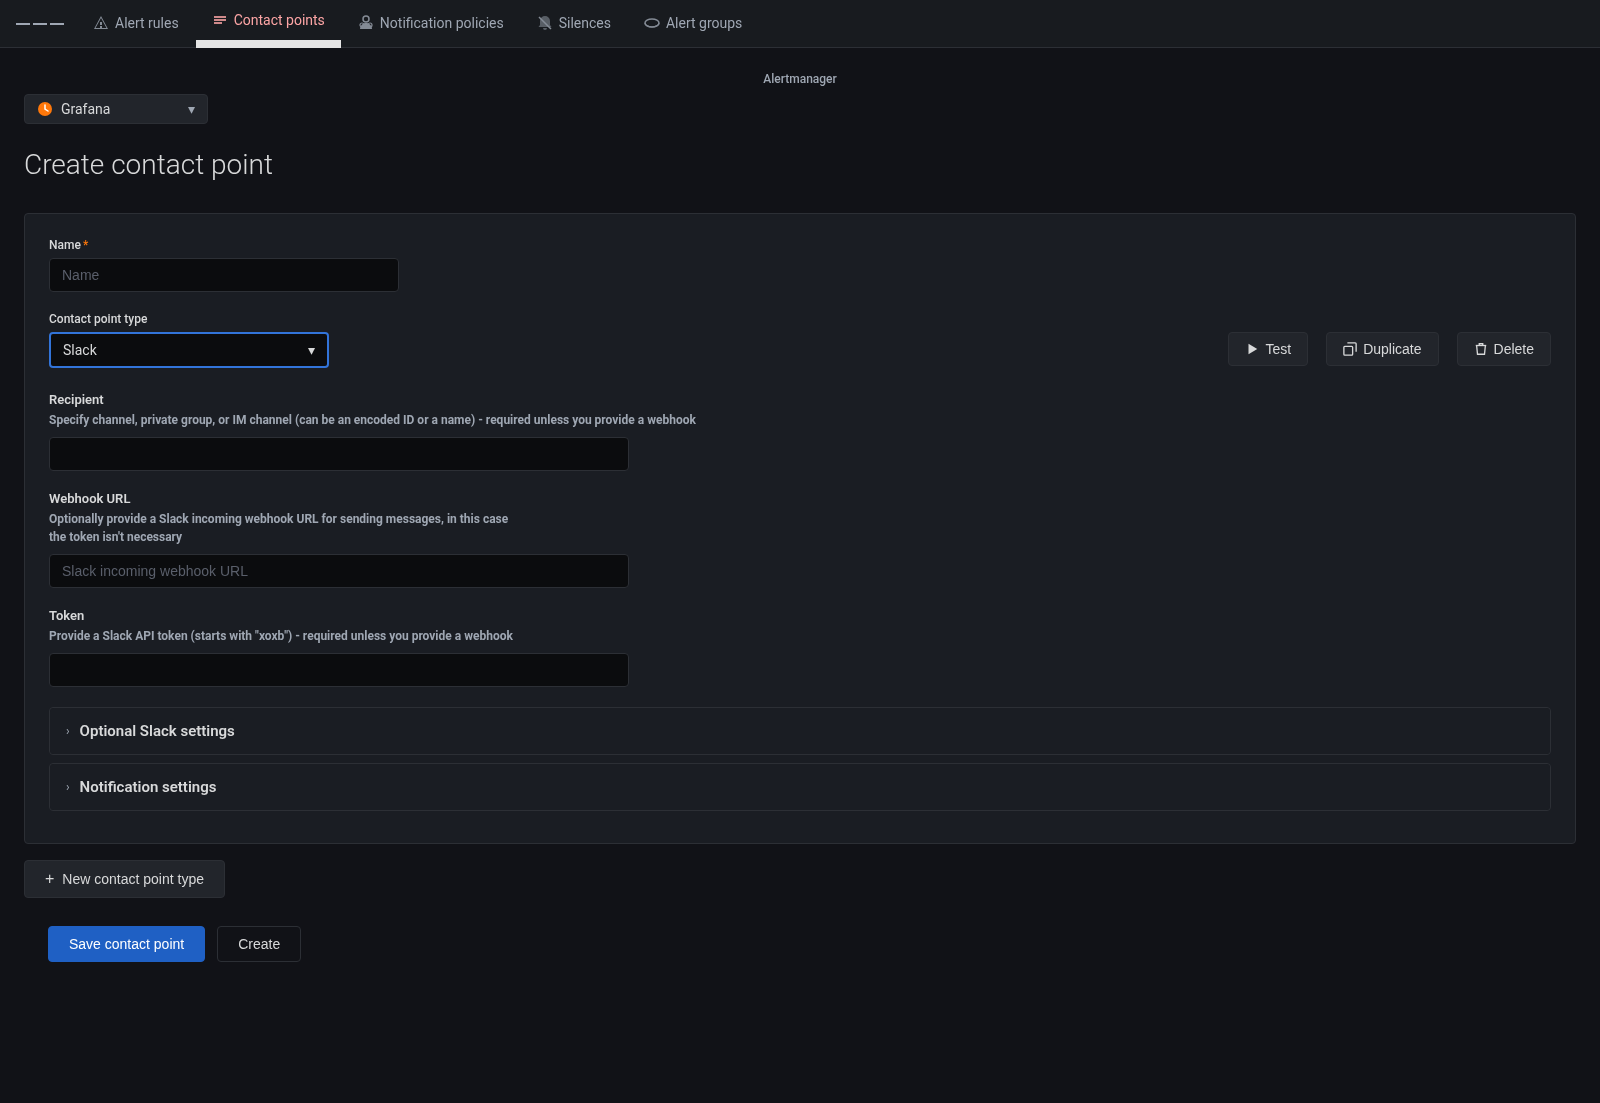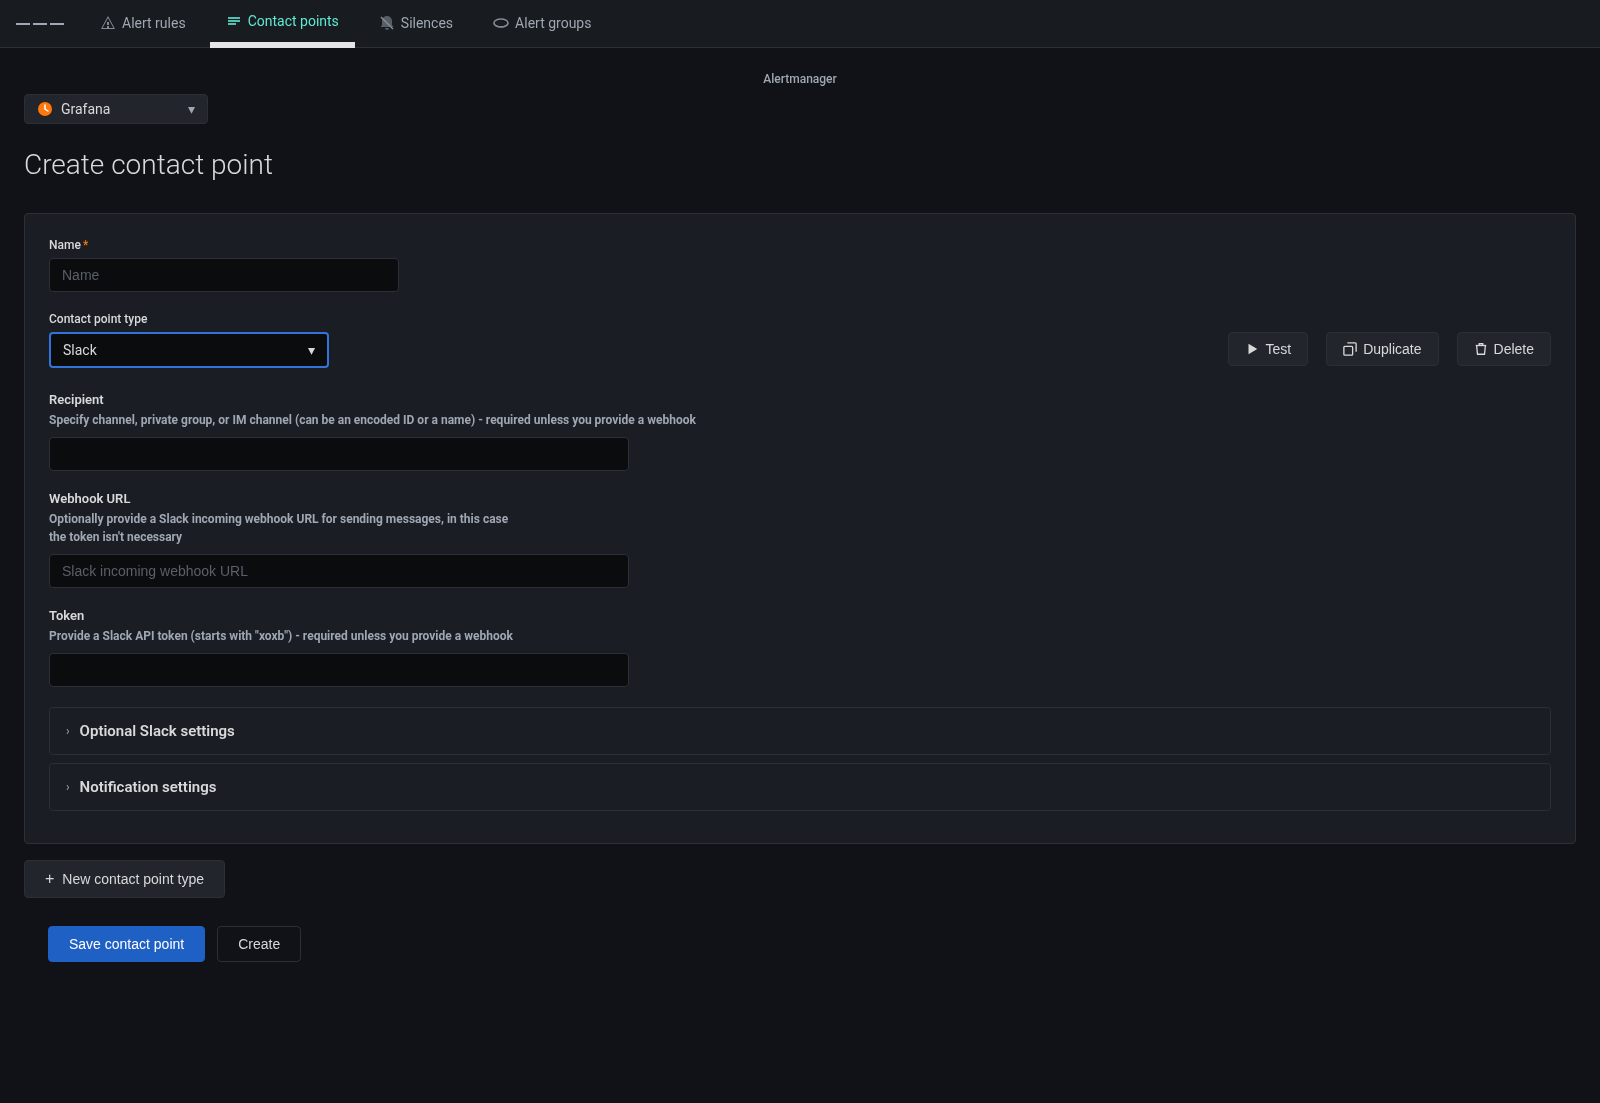--- a/index.html
+++ b/index.html
@@ -12,21 +12,21 @@
     }
 
     
     .top-nav {
       display: flex;
       align-items: center;
       background: #181b1f;
       border-bottom: 1px solid #2c2f35;
       padding: 0 16px;
       height: 48px;
-      gap: 8px;
+      gap: 1px;
     }
     .nav-menu-icon {
       color: #9fa7b3;
       margin-right: 12px;
       cursor: pointer;
       display: flex;
       align-items: center;
       gap: 3px;
     }
     .nav-menu-icon span {
@@ -42,22 +42,22 @@
       gap: 6px;
       padding: 0 16px;
       height: 48px;
       cursor: pointer;
       color: #9fa7b3;
       font-size: 14px;
       border-bottom: 2px solid transparent;
       white-space: nowrap;
     }
     .nav-tab.active {
-      color: #5eead4;
-      border-bottom: 6px solid #e5e5e5;
+      color: #fca5a5;
+      border-bottom: 8px solid #e5e5e5;
     }
     .nav-tab-icon {
       width: 16px;
       height: 16px;
       opacity: 0.8;
     }
 
     
     .main-content {
       padding: 24px 24px 24px 24px;
@@ -314,20 +314,29 @@
     <span>Alert rules</span>
   </div>
 
   <div class="nav-tab active">
     <svg class="nav-tab-icon" viewBox="0 0 16 16" fill="currentColor">
       <path d="M2 4h12v2H2zm0 3h12v2H2zm0 3h8v2H2z"></path>
     </svg>
     <span>Contact points</span>
   </div>
 
+  <div class="nav-tab">
+    <svg class="nav-tab-icon" viewBox="0 0 16 16" fill="currentColor">
+      <circle cx="8" cy="4" r="3" fill="none" stroke="currentColor" stroke-width="1.5"></circle>
+      <path d="M2 14c0-3.3 2.7-6 6-6s6 2.7 6 6"></path>
+      <circle cx="4" cy="10" r="2" fill="none" stroke="currentColor" stroke-width="1.2"></circle>
+      <circle cx="12" cy="10" r="2" fill="none" stroke="currentColor" stroke-width="1.2"></circle>
+    </svg>
+    <span>Notification policies</span>
+  </div>
 
   <div class="nav-tab">
     <svg class="nav-tab-icon" viewBox="0 0 16 16" fill="currentColor">
       <path d="M8 1a5 5 0 015 5v4l1.5 2h-13L3 10V6a5 5 0 015-5zm0 14a2 2 0 01-2-2h4a2 2 0 01-2 2z" opacity="0.6"></path>
       <line x1="2" y1="2" x2="14" y2="14" stroke="currentColor" stroke-width="1.5"></line>
     </svg>
     <span>Silences</span>
   </div>
 
   <div class="nav-tab">

